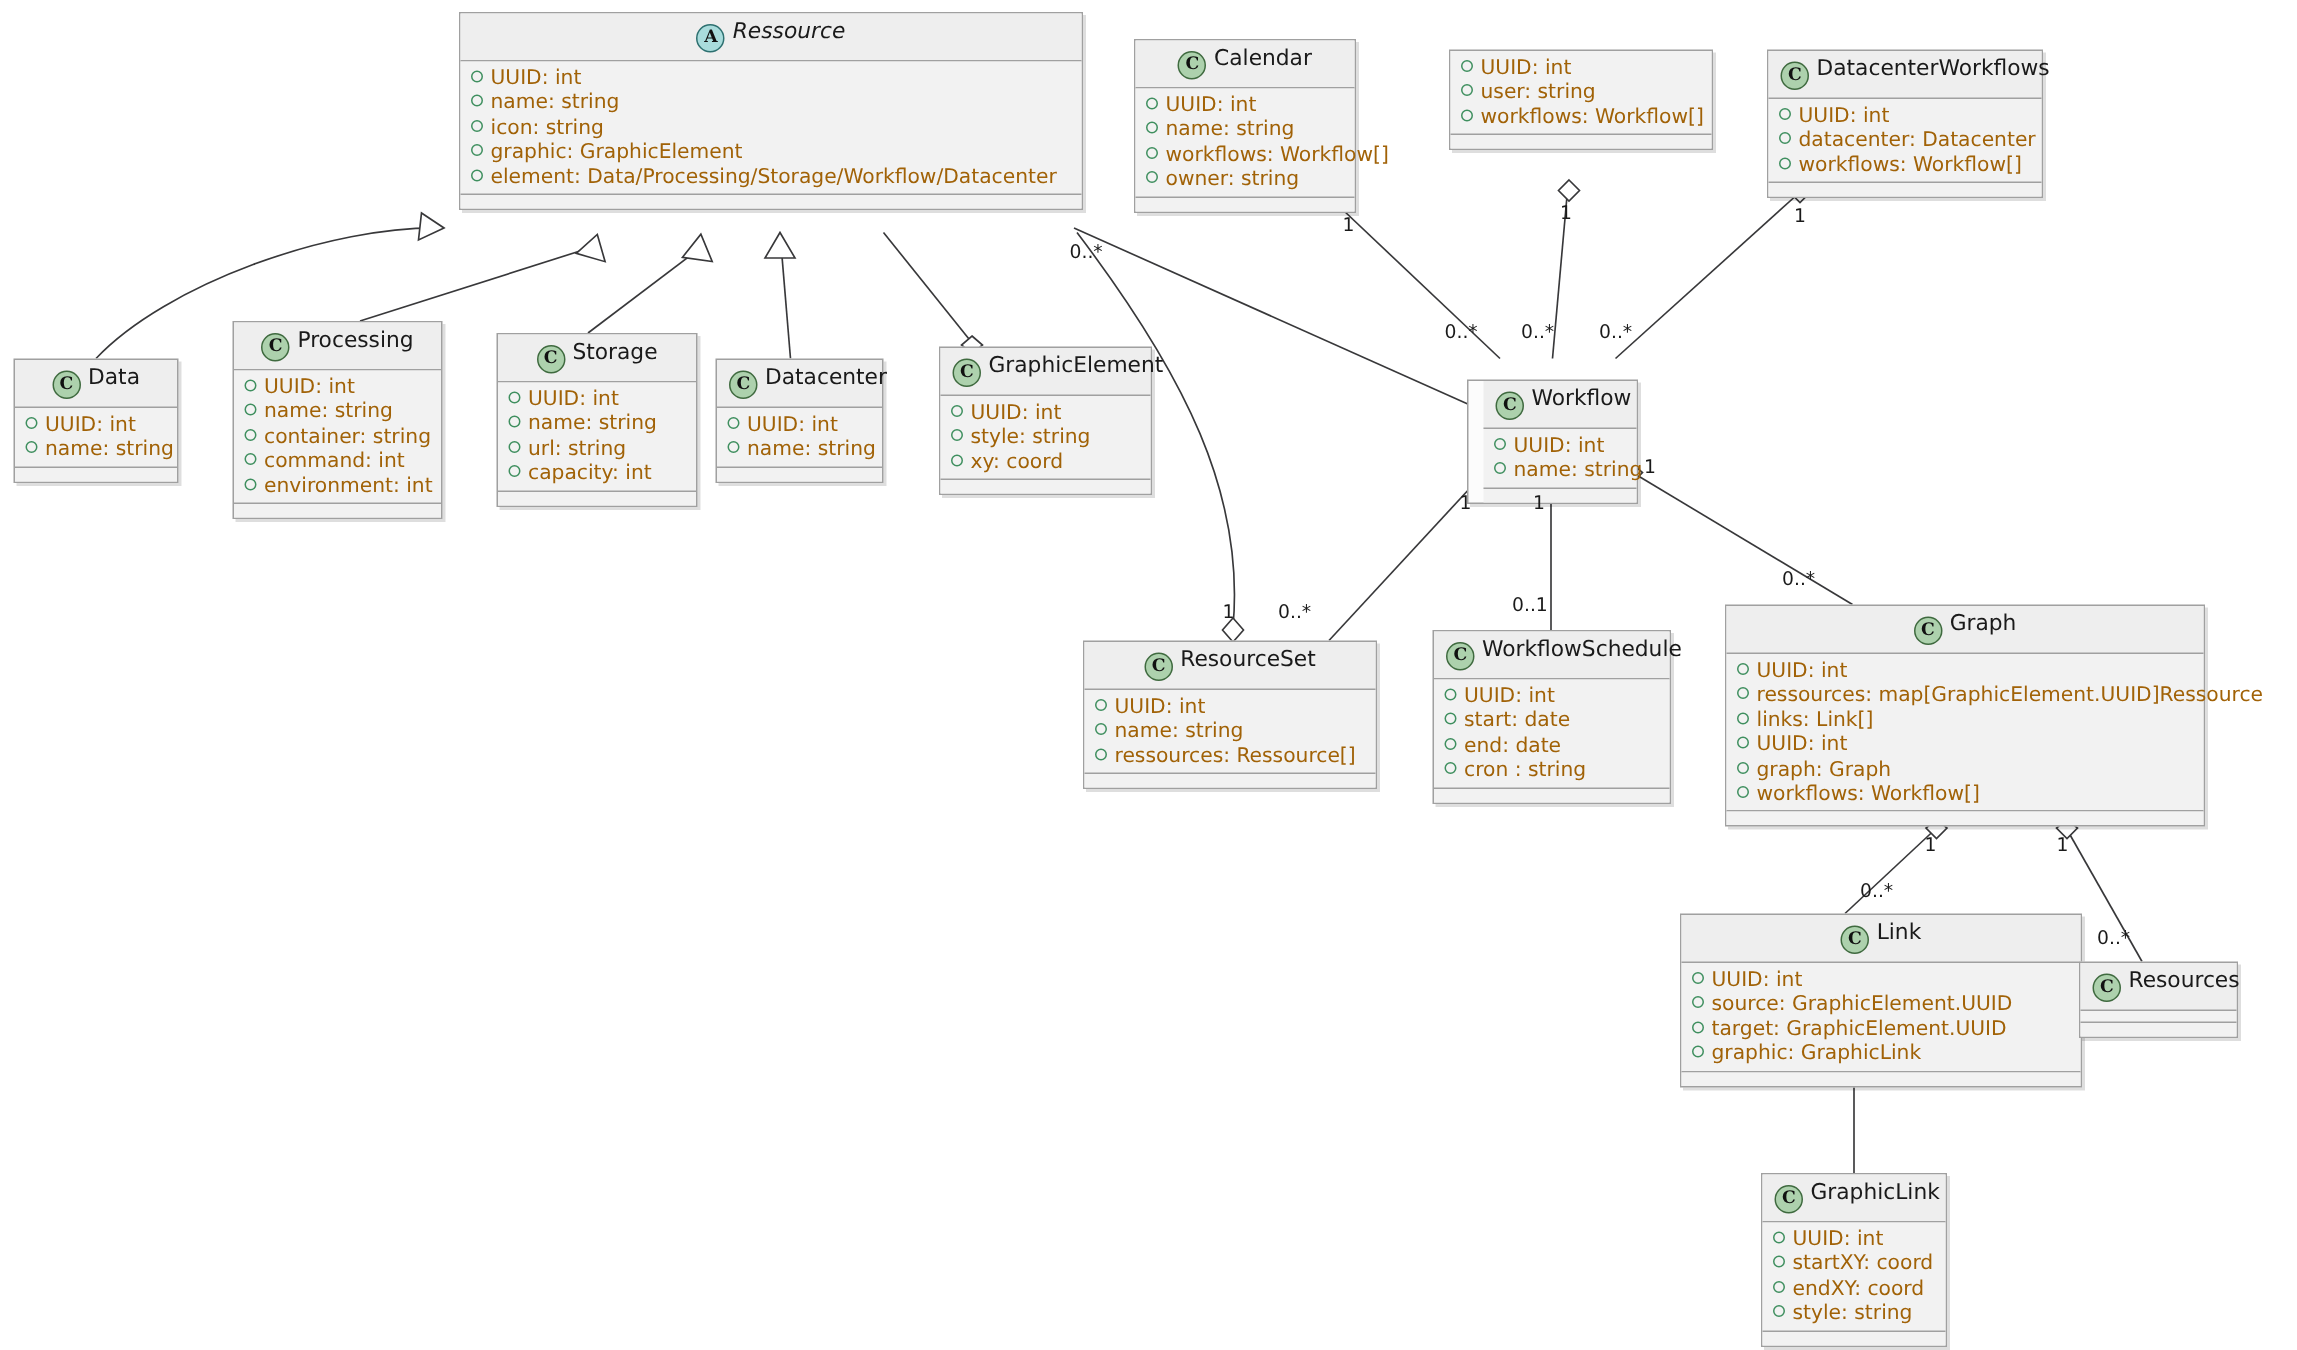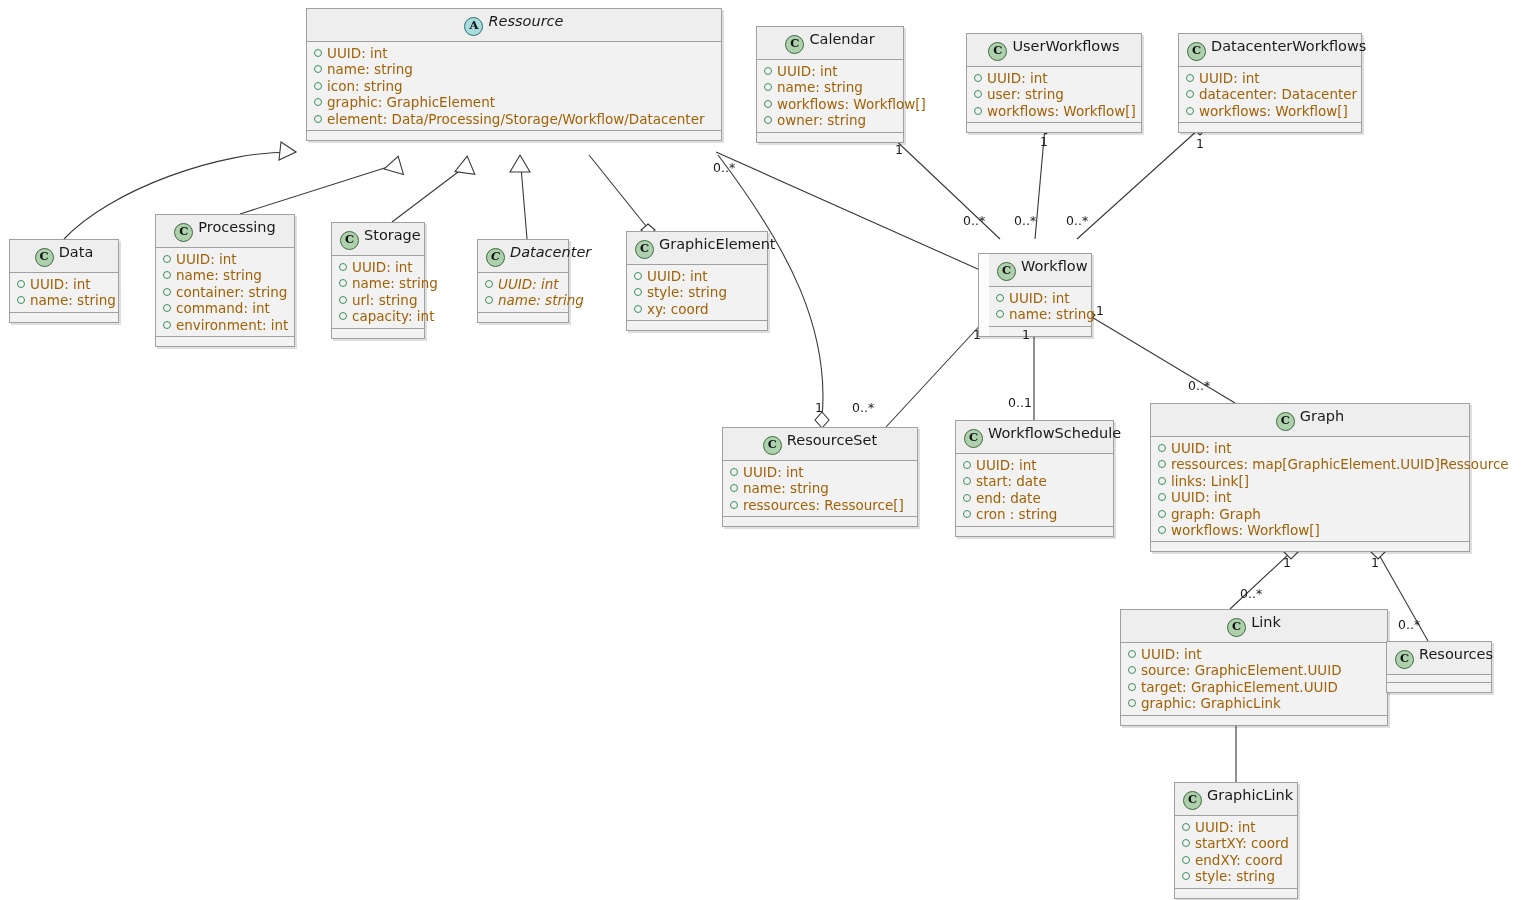--- a/index.html
+++ b/index.html
@@ -101,21 +101,20 @@
         <div class="hdr"><span class="badge">C</span><span class="tname">Calendar</span></div>
         <div class="body">
           <div class="attr"><span class="vis"></span><span>UUID: int</span></div>
           <div class="attr"><span class="vis"></span><span>name: string</span></div>
           <div class="attr"><span class="vis"></span><span>workflows: Workflow[]</span></div>
           <div class="attr"><span class="vis"></span><span>owner: string</span></div>
         </div>
         <div class="foot"></div>
       </div>
       <div class="cls" style="left: 966px; top: 33px; width: 176px;">
-        <div class="hdr"><span class="badge">C</span><span class="tname">UserWorkflows</span></div>
         <div class="body">
           <div class="attr"><span class="vis"></span><span>UUID: int</span></div>
           <div class="attr"><span class="vis"></span><span>user: string</span></div>
           <div class="attr"><span class="vis"></span><span>workflows: Workflow[]</span></div>
         </div>
         <div class="foot"></div>
       </div>
       <div class="cls" style="left: 1178px; top: 33px; width: 184px;">
         <div class="hdr"><span class="badge">C</span><span class="tname">DatacenterWorkflows</span></div>
         <div class="body">
@@ -137,31 +136,31 @@
         <div class="hdr"><span class="badge">C</span><span class="tname">Processing</span></div>
         <div class="body">
           <div class="attr"><span class="vis"></span><span>UUID: int</span></div>
           <div class="attr"><span class="vis"></span><span>name: string</span></div>
           <div class="attr"><span class="vis"></span><span>container: string</span></div>
           <div class="attr"><span class="vis"></span><span>command: int</span></div>
           <div class="attr"><span class="vis"></span><span>environment: int</span></div>
         </div>
         <div class="foot"></div>
       </div>
-      <div class="cls" style="left: 331px; top: 222px; width: 94px;">
+      <div class="cls" style="left: 331px; top: 222px; width: 134px;">
         <div class="hdr"><span class="badge">C</span><span class="tname">Storage</span></div>
         <div class="body">
           <div class="attr"><span class="vis"></span><span>UUID: int</span></div>
           <div class="attr"><span class="vis"></span><span>name: string</span></div>
           <div class="attr"><span class="vis"></span><span>url: string</span></div>
           <div class="attr"><span class="vis"></span><span>capacity: int</span></div>
         </div>
         <div class="foot"></div>
       </div>
-      <div class="cls" style="left: 477px; top: 239px; width: 92px; font-style: italic;">
+      <div class="cls" style="left: 477px; top: 239px; width: 112px;">
         <div class="hdr"><span class="badge">C</span><span class="tname">Datacenter</span></div>
         <div class="body">
           <div class="attr"><span class="vis"></span><span>UUID: int</span></div>
           <div class="attr"><span class="vis"></span><span>name: string</span></div>
         </div>
         <div class="foot"></div>
       </div>
       <div class="cls" style="left: 626px; top: 231px; width: 142px;">
         <div class="hdr"><span class="badge">C</span><span class="tname">GraphicElement</span></div>
         <div class="body">

